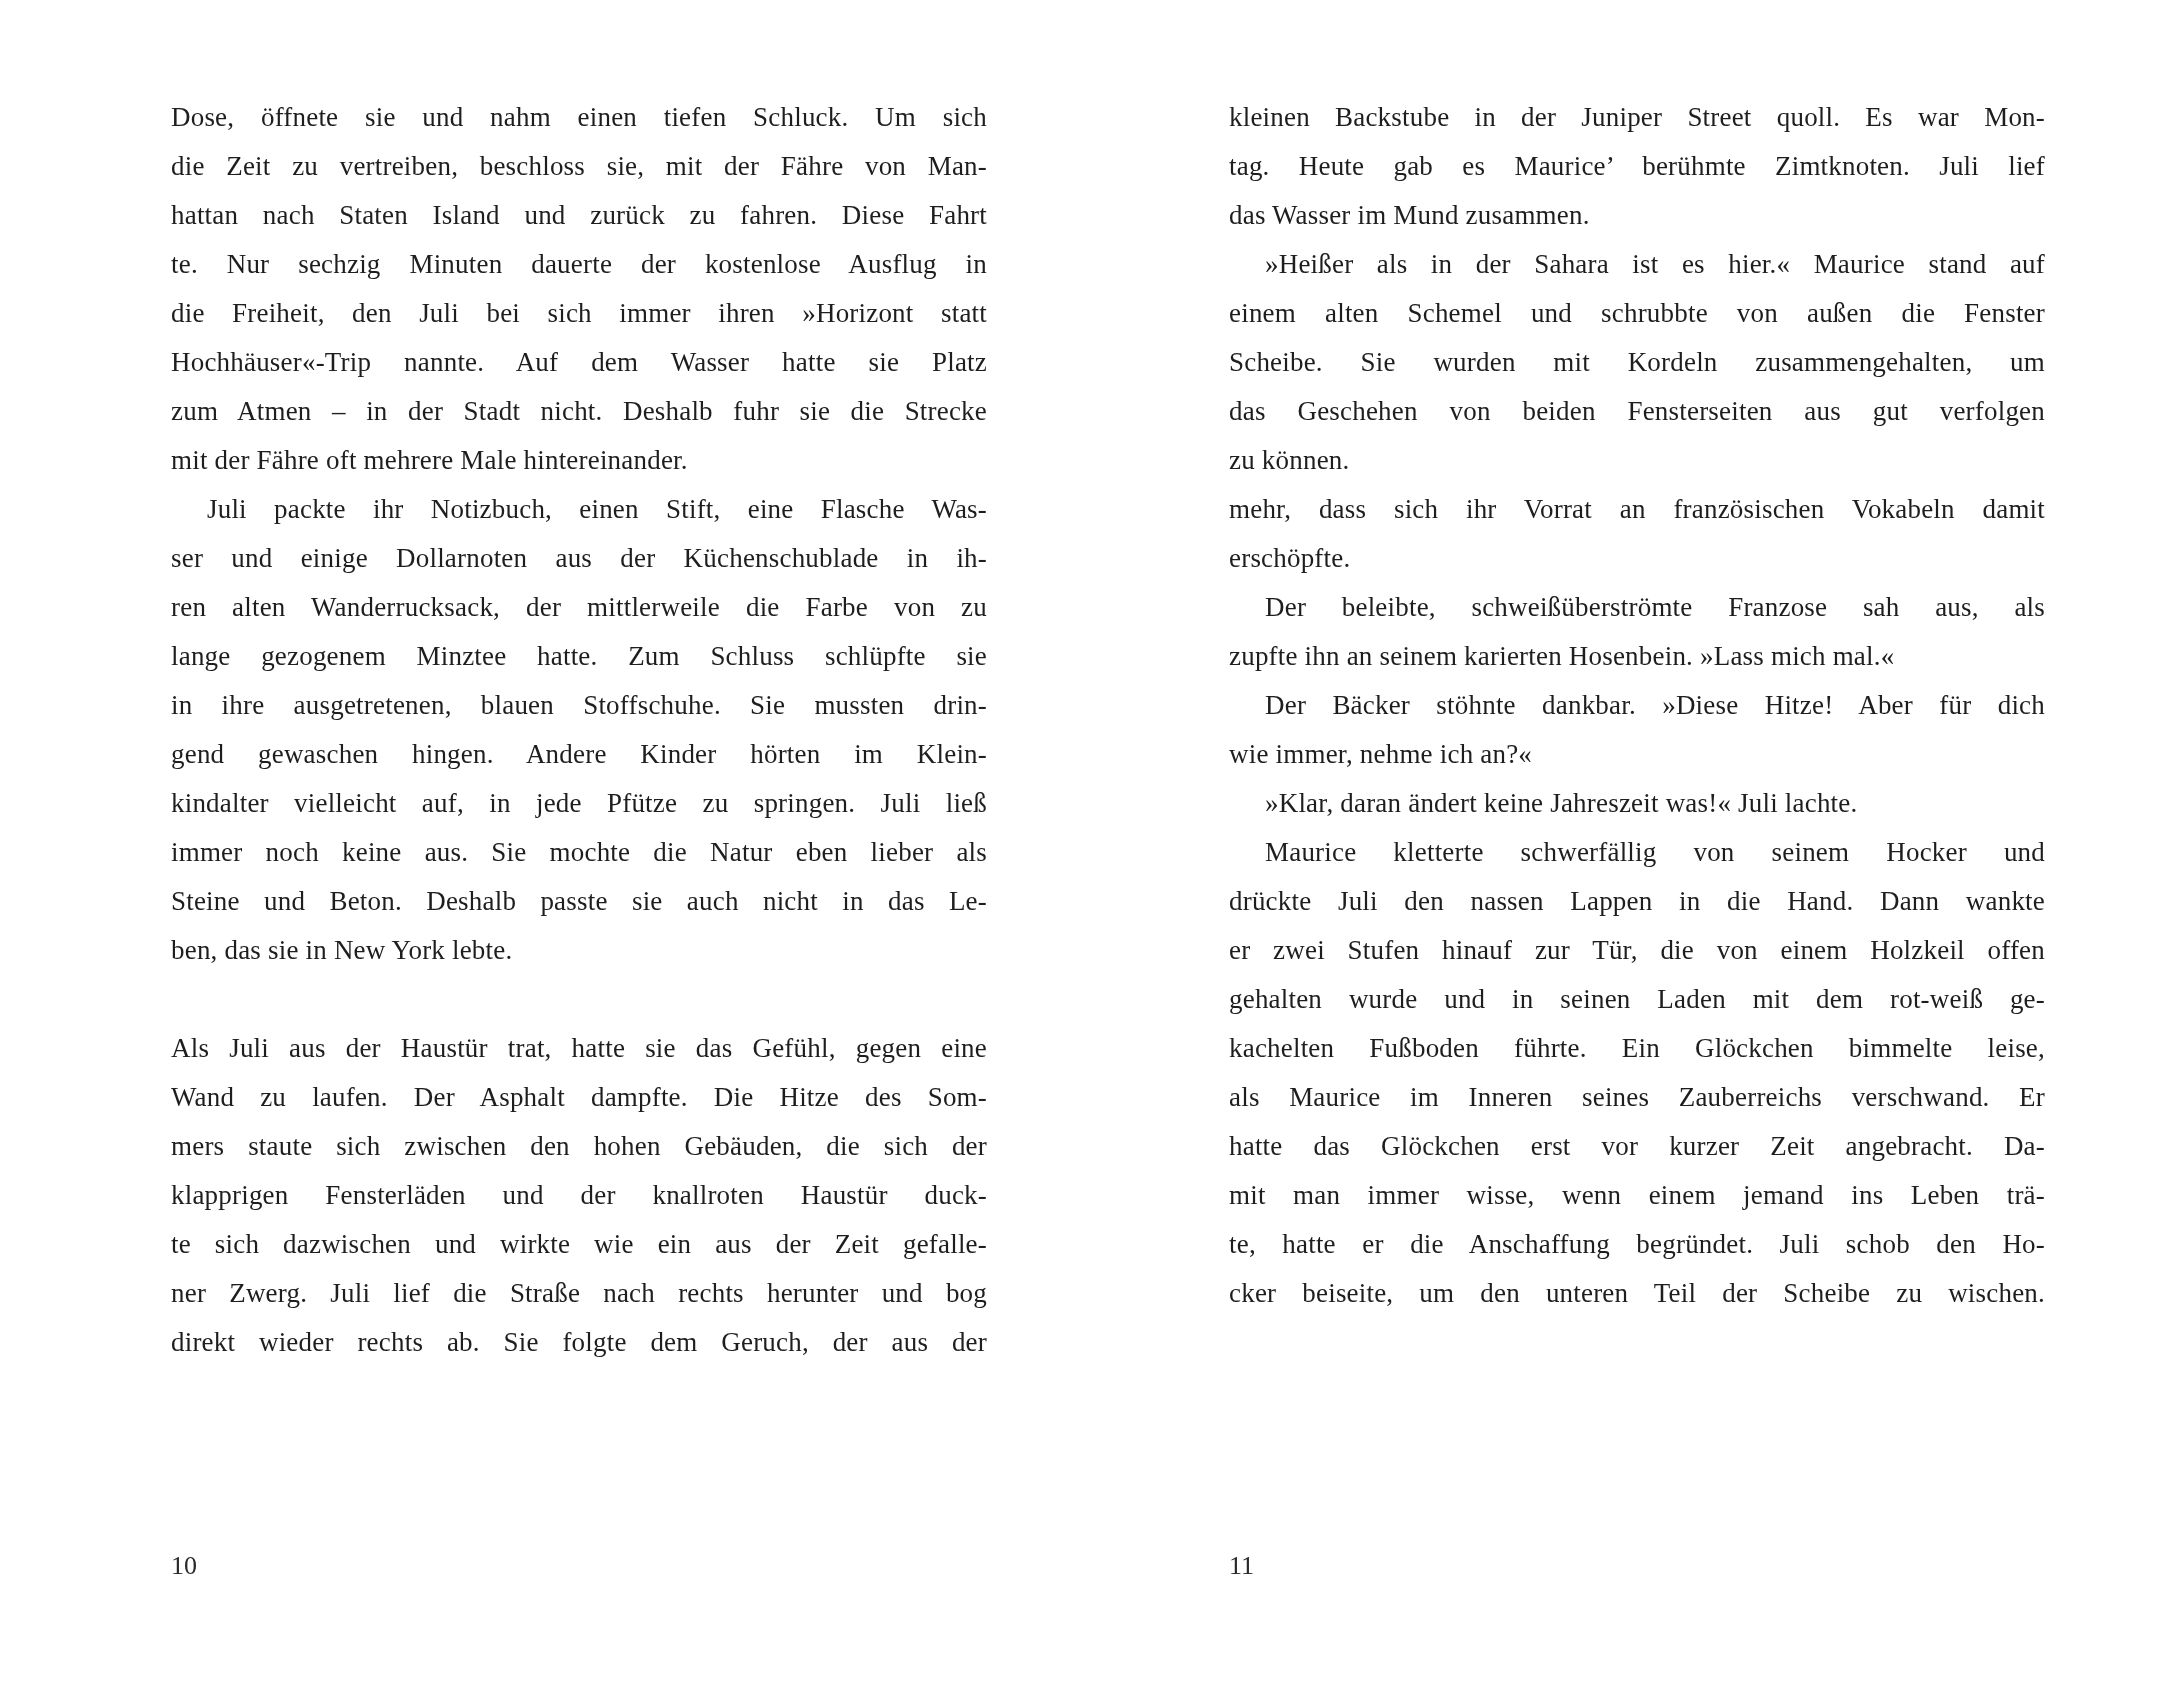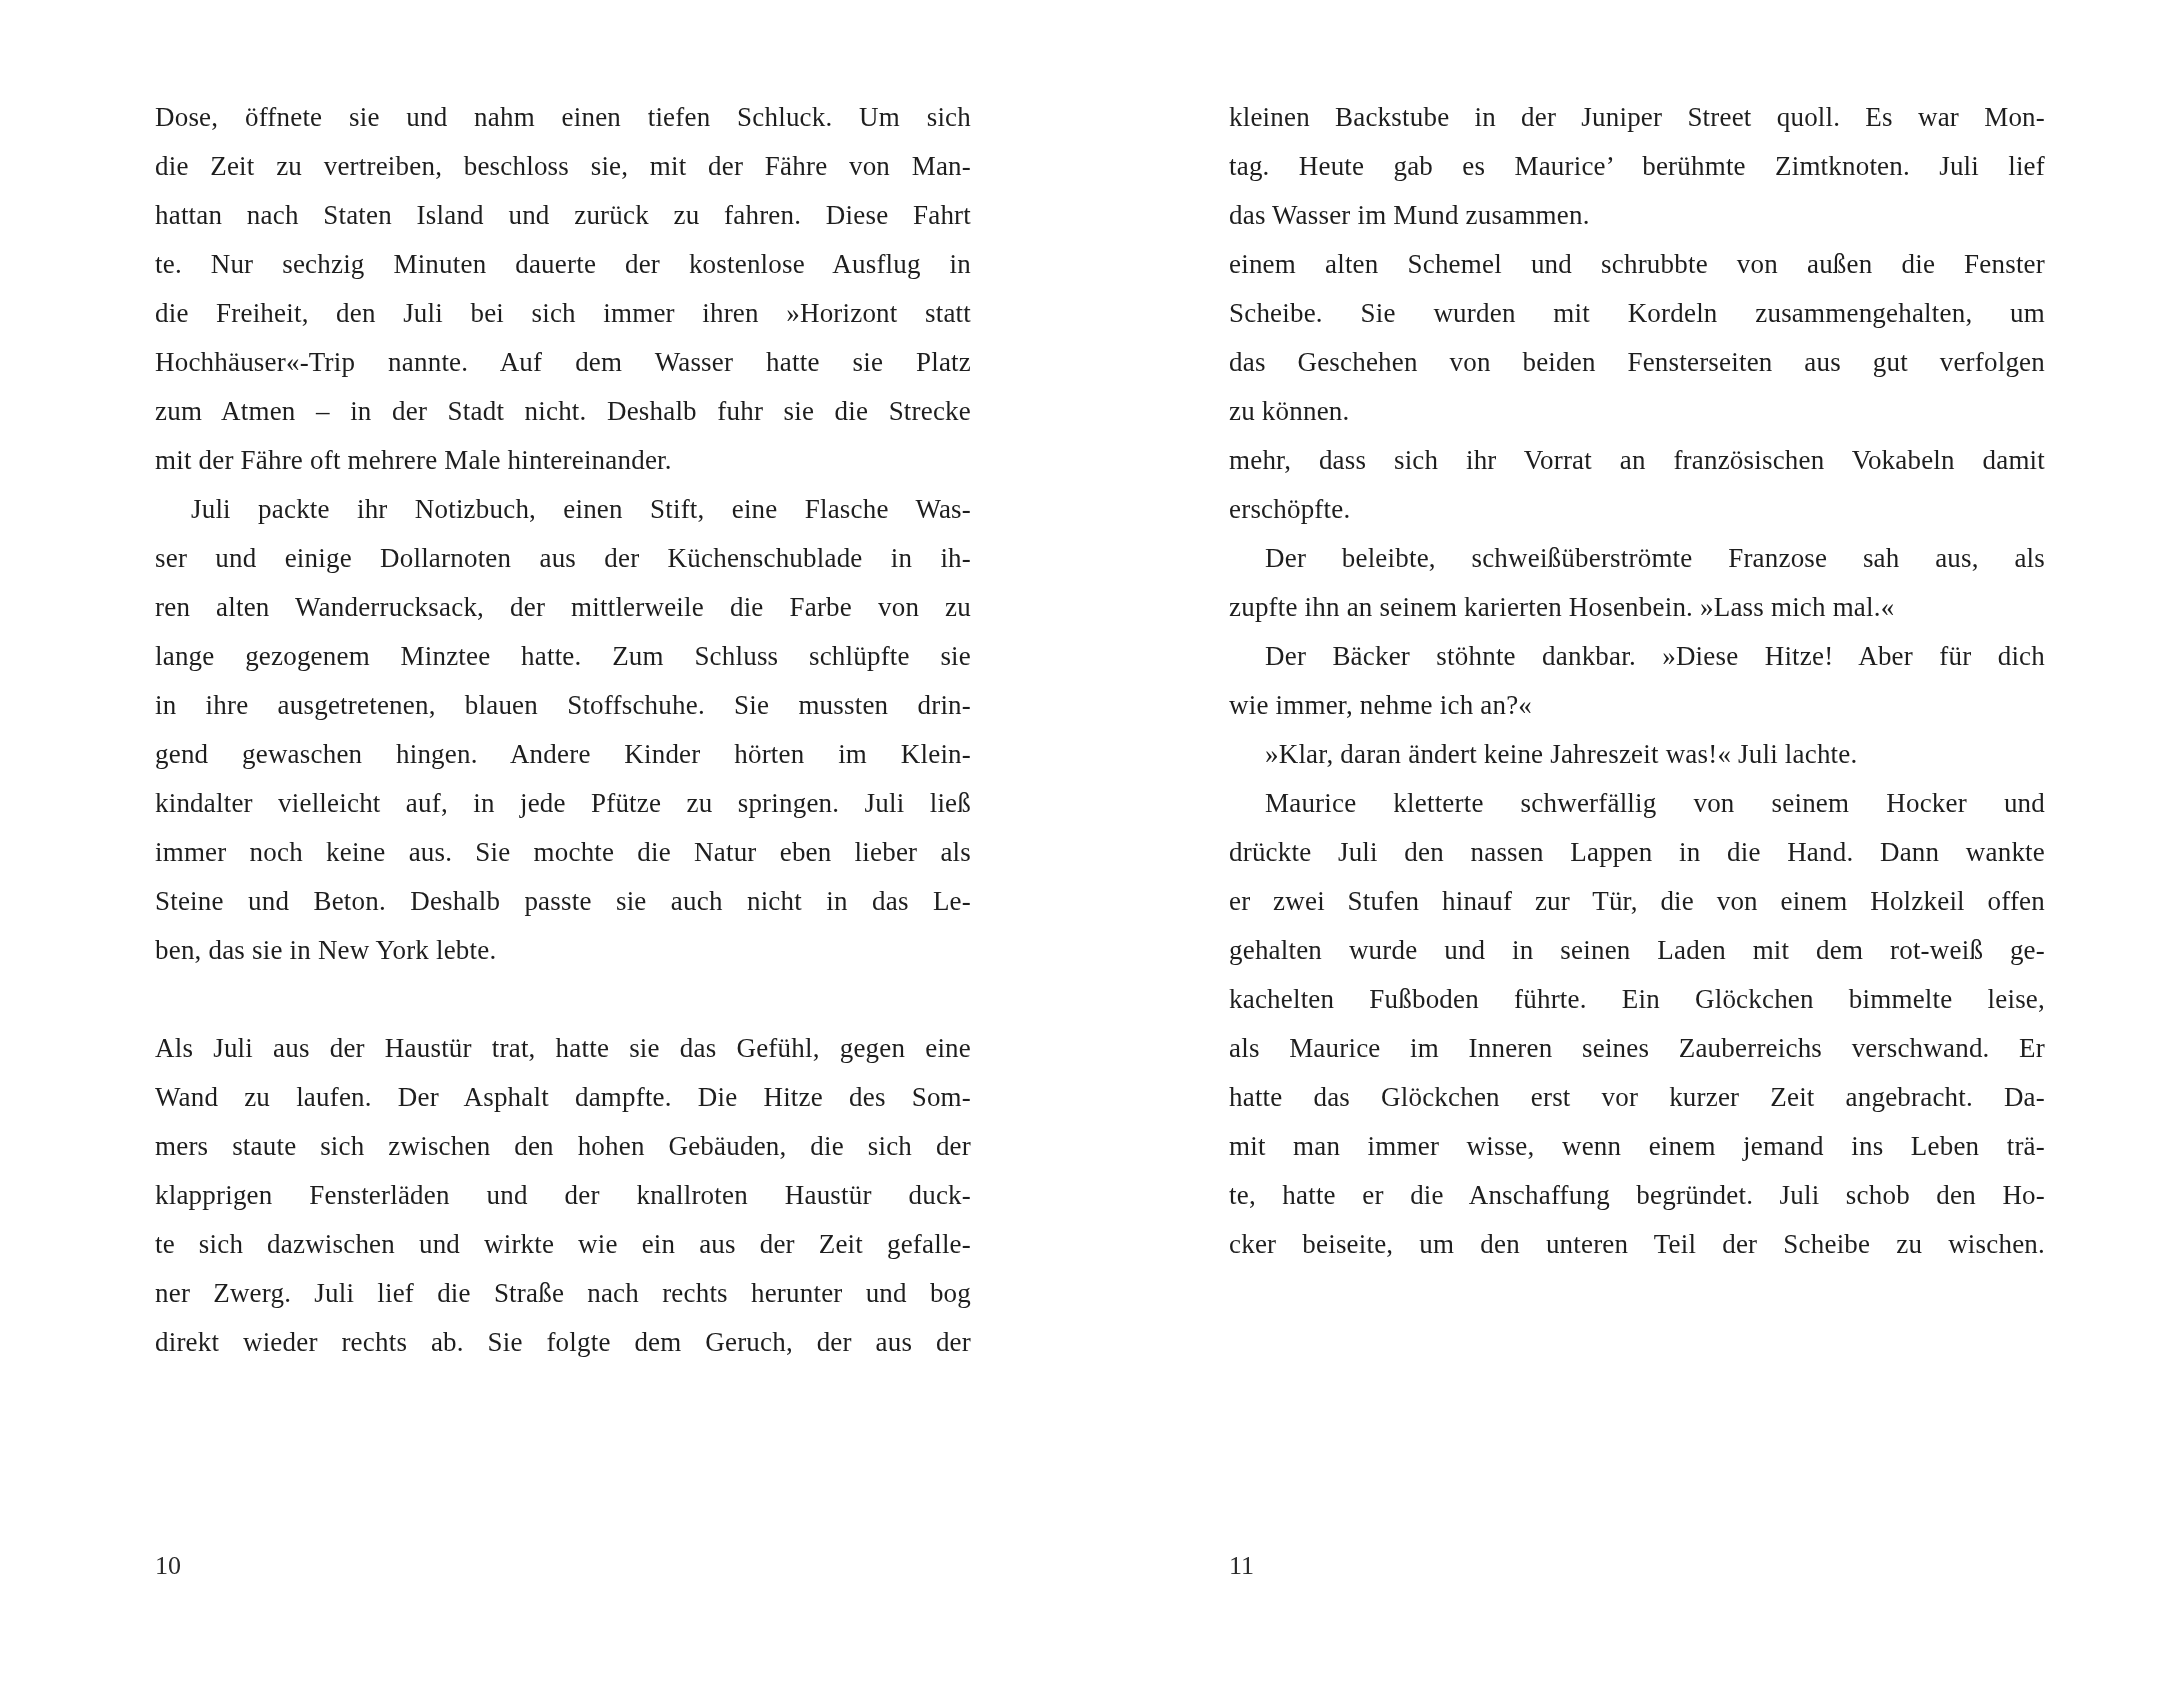--- a/index.html
+++ b/index.html
@@ -15,21 +15,21 @@
     color: #1e1e1e;
     overflow: hidden;
   }
   .page {
     position: absolute;
     top: 0;
     height: 1698px;
     width: 1091px;
     background: #ffffff;
   }
-  .page.left  { left: 0; }
+  .page.left  { left: 16px; }
   .page.right { left: 1091px; }
   .text-block {
     position: absolute;
     top: 93px;
     width: 816px;
     font-size: 27px;
     line-height: 49px;
     letter-spacing: 0.2px;
   }
   .page.left  .text-block { left: 155px; }
@@ -101,20 +101,21 @@
   </section>
 
   <section class="page right">
     <div class="text-block">
         <div class="para">
           <div class="line">kleinen Backstube in der Juniper Street quoll. Es war Mon-</div>
           <div class="line">tag. Heute gab es Maurice’ berühmte Zimtknoten. Juli lief</div>
           <div class="line last">das Wasser im Mund zusammen.</div>
         </div>
         <div class="para">
+          <div class="line indent">»Heißer als in der Sahara ist es hier.« Maurice stand auf</div>
           <div class="line">einem alten Schemel und schrubbte von außen die Fenster</div>
           <div class="line">Scheibe. Sie wurden mit Kordeln zusammengehalten, um</div>
           <div class="line">das Geschehen von beiden Fensterseiten aus gut verfolgen</div>
           <div class="line last">zu können.</div>
         </div>
         <div class="para">
           <div class="line">mehr, dass sich ihr Vorrat an französischen Vokabeln damit</div>
           <div class="line last">erschöpfte.</div>
         </div>
         <div class="para">

